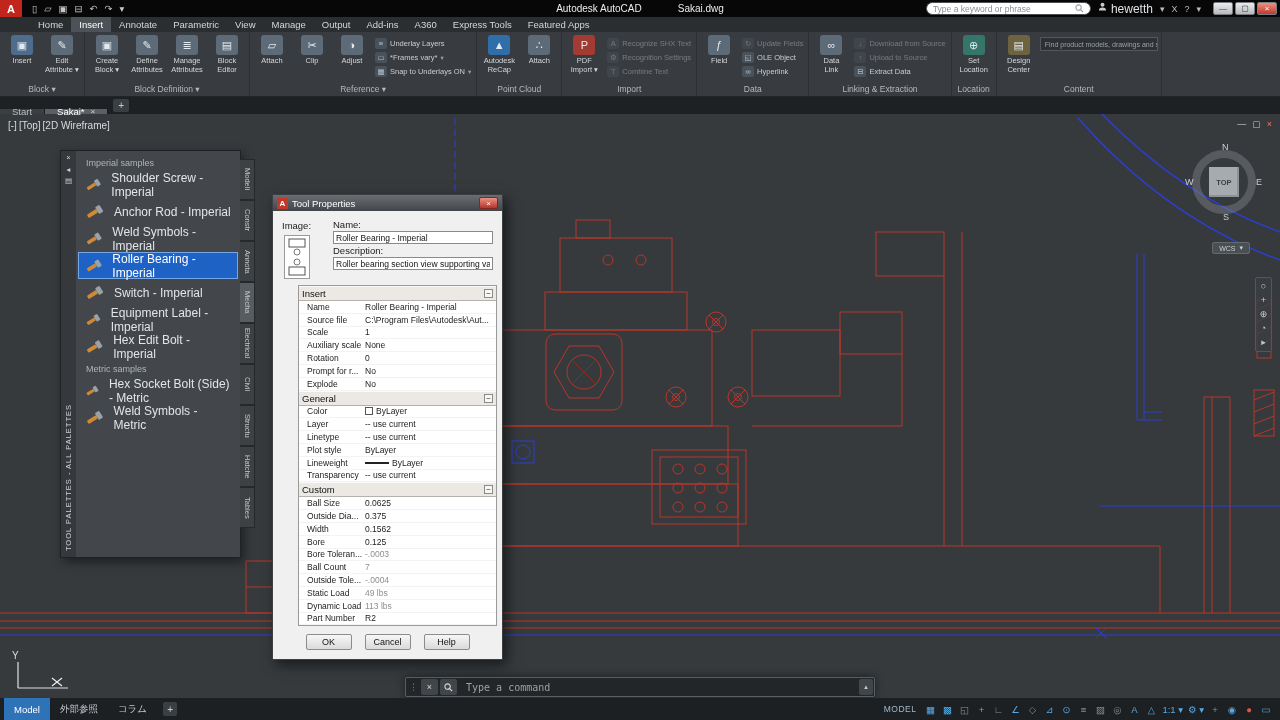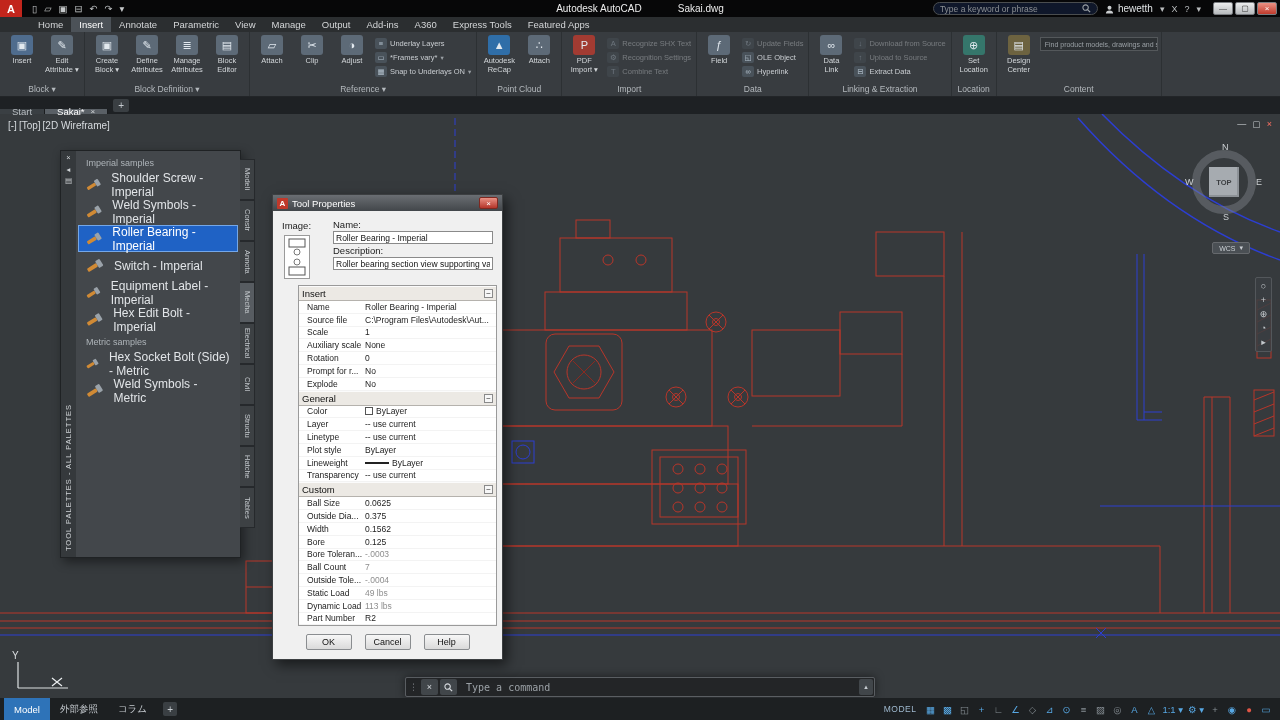--- a/index.html
+++ b/index.html
@@ -7,23 +7,23 @@
   body { font-family:"Liberation Sans", sans-serif; position:relative; color:#ddd; }
   #stage { position:absolute; inset:0; width:1280px; height:720px; background:#363a3d; }
 
   
   #titlebar { position:absolute; top:0; left:0; right:0; height:17px; background:#070708; display:flex; align-items:center; z-index:40; }
   .acad-logo { width:22px; height:17px; background:#c2251c; color:#fff; font-weight:bold; font-size:11px; display:flex; align-items:center; justify-content:center; }
   .qat { display:flex; gap:7px; margin-left:10px; font-size:9.5px; color:#c6c9cb; }
   .qat span { cursor:default; }
   .tb-center { position:absolute; left:0; right:0; display:flex; justify-content:center; gap:36px; font-size:10px; color:#ececec; pointer-events:none; }
   .tb-right { margin-left:auto; display:flex; align-items:center; gap:7px; padding-right:3px; z-index:2; }
-  .tb-search { width:165px; height:13px; background:#0f172a; border:1px solid #4a4d4f; border-radius:7px; display:flex; align-items:center; padding:0 6px; font-size:8.5px; color:#8b8f93; gap:4px; }
+  .tb-search { width:165px; height:13px; background:#ffffff; border:1px solid #4a4d4f; border-radius:7px; display:flex; align-items:center; padding:0 6px; font-size:8.5px; color:#8b8f93; gap:4px; }
   .tb-search svg { margin-left:auto; }
-  .tb-user { display:flex; align-items:flex-end; gap:4px; font-size:10px; color:#dfe2e4; }
+  .tb-user { display:flex; align-items:flex-start; gap:4px; font-size:12px; color:#dfe2e4; }
   .tb-ics { display:flex; gap:7px; color:#b9bcbe; font-size:9px; align-items:center; }
   .win-btns { display:flex; gap:2px; margin-left:5px; }
   .win-btn { width:20px; height:13px; background:linear-gradient(#eceded,#b6b9bc); color:#333; font-size:8px; display:flex; align-items:center; justify-content:center; border:1px solid #797c80; border-radius:2px; }
   .win-btn.close { background:linear-gradient(#ea9184,#bf3a2c); color:#fff; }
 
   
   #ribbon-tabs { position:absolute; top:17px; left:0; right:0; height:15px; background:#2b2e30; display:flex; align-items:stretch; padding-left:30px; font-size:9.5px; color:#d4d6d8; z-index:39; }
   .rtab { padding:0 8px; display:flex; align-items:center; cursor:default; }
   .rtab.active { background:#4c5258; color:#fff; }
 
@@ -528,20 +528,29 @@
           </svg>
           <span>Shoulder Screw - Imperial</span>
         </div>
         <div class="pal-item">
           <svg width="20" height="20" viewBox="0 0 20 20">
             <g transform="rotate(-32 10 10)">
               <rect x="1.5" y="8" width="11" height="4" rx="1.2" fill="#d08a35"></rect>
               <rect x="12.5" y="6" width="5" height="8" rx="1" fill="#9aa2a9"></rect>
             </g>
           </svg>
+          <span>Anchor Rod - Imperial</span>
+        </div>
+        <div class="pal-item">
+          <svg width="20" height="20" viewBox="0 0 20 20">
+            <g transform="rotate(-32 10 10)">
+              <rect x="1.5" y="8" width="11" height="4" rx="1.2" fill="#d08a35"></rect>
+              <rect x="12.5" y="6" width="5" height="8" rx="1" fill="#9aa2a9"></rect>
+            </g>
+          </svg>
           <span>Weld Symbols - Imperial</span>
         </div>
         <div class="pal-item selected">
           <svg width="20" height="20" viewBox="0 0 20 20">
             <g transform="rotate(-32 10 10)">
               <rect x="1.5" y="8" width="11" height="4" rx="1.2" fill="#d08a35"></rect>
               <rect x="12.5" y="6" width="5" height="8" rx="1" fill="#9aa2a9"></rect>
             </g>
           </svg>
           <span>Roller Bearing - Imperial</span>

